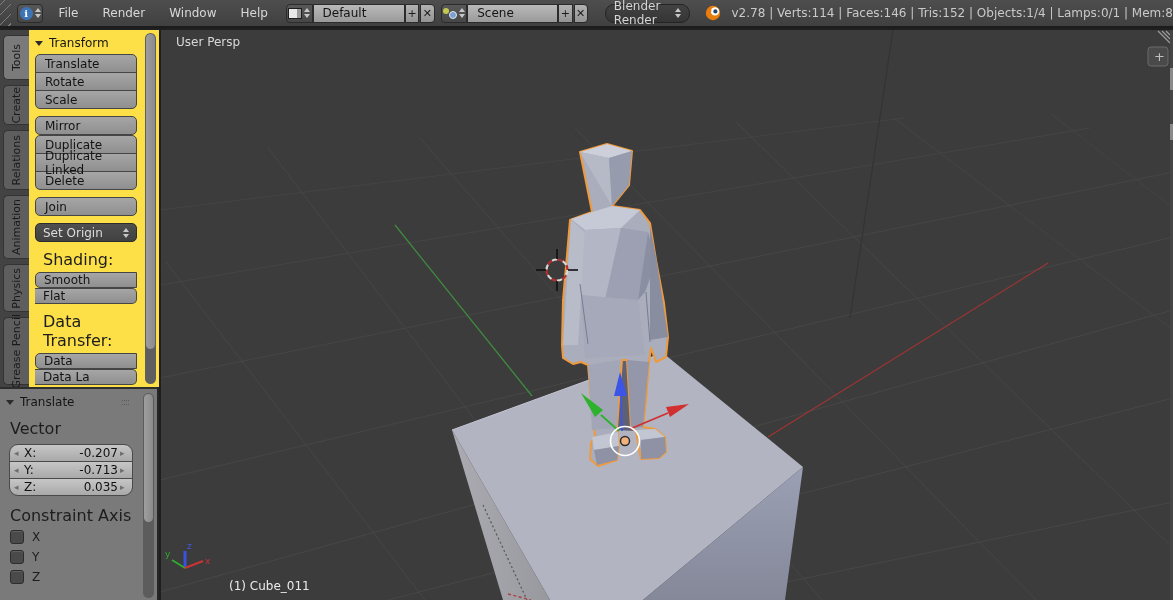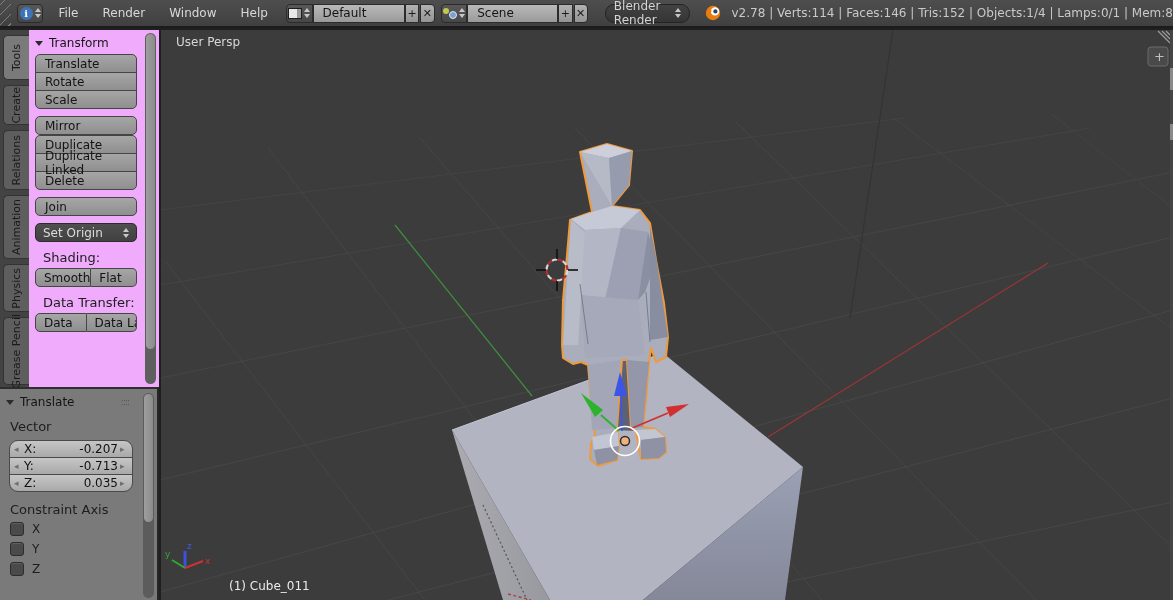--- a/index.html
+++ b/index.html
@@ -42,37 +42,37 @@
 
   
   .shelf { position:absolute; left:0; top:30px; width:159px; height:570px; background:#767676;
            border-right:2px solid #262626; }
   .tabcol { position:absolute; left:0; top:0; width:29px; height:357px; background:#434343; }
   .vtab { position:absolute; left:3px; width:26px; background:#5e5e5e; border:1px solid #333;
           border-right:none; border-radius:5px 0 0 5px; color:#1a1a1a; font-size:11px;
           display:flex; align-items:center; justify-content:center; cursor:default; }
   .vtab span { writing-mode:vertical-rl; transform:rotate(180deg); white-space:nowrap; }
   .vtab.active { background:#7a7a7a; border-color:#333; }
-  .panelarea { position:absolute; left:29px; top:0; width:130px; height:357px; background:#f0abfc; }
+  .panelarea { position:absolute; left:29px; top:0; width:130px; height:357px; background:#fde047; }
   .phdr { display:flex; align-items:center; color:#151515; font-size:12px; padding:6px 6px 4px 6px; }
   .phdr .tri { width:0; height:0; border-left:4px solid transparent; border-right:4px solid transparent;
                border-top:5px solid #2b2b2b; margin-right:6px; }
   .phdr .grip { margin-left:auto; color:#585858; font-size:9px; letter-spacing:-1px; }
   .btncol { padding:0 22px 0 6px; }
   .bbtn { height:19px; background:linear-gradient(#a6a6a6,#8f8f8f); border:1px solid #454545;
           color:#131313; font-size:12px; display:flex; align-items:center; padding:0 9px;
           margin-top:-1px; cursor:default; }
   .grp .bbtn:first-child { border-radius:5px 5px 0 0; margin-top:0; }
   .grp .bbtn:last-child  { border-radius:0 0 5px 5px; }
   .solo { border-radius:5px; margin-top:0; }
   .menu-btn { height:19px; background:linear-gradient(#4f4f4f,#414141); border:1px solid #2c2c2c;
               border-radius:5px; color:#dcdcdc; font-size:12px; display:flex; align-items:center;
               justify-content:space-between; padding:0 7px; }
-  .plabel { color:#1d1d1d; font-size:13px; padding:8px 0 3px 8px; }
-  .pair { display:flex; }
+  .plabel { color:#1d1d1d; font-size:16px; padding:8px 0 3px 8px; }
+  .pair { display:flex;flex-direction:column; }
   .pair .bbtn { flex:1; margin-top:0; padding:0 0 0 8px; }
   .pair .bbtn:first-child { border-radius:5px 0 0 5px; }
   .pair .bbtn:last-child { border-radius:0 5px 5px 0; border-left:none; overflow:hidden; white-space:nowrap; }
   .vscroll { position:absolute; right:3px; width:11px; border-radius:6px; background:#5e5e5e; }
   .vscroll .pill { position:absolute; left:1px; right:1px; border-radius:5px;
                    background:linear-gradient(90deg,#9e9e9e,#8b8b8b); }
   .redo { position:absolute; left:0; top:357px; width:157px; height:213px; background:#7a7a7a;
           border-top:2px solid #2e2e2e; }
   .numgrp { margin:2px 24px 0 9px; }
   .numf { height:18px; background:linear-gradient(#c6c6c6,#a9a9a9); border:1px solid #4a4a4a;

